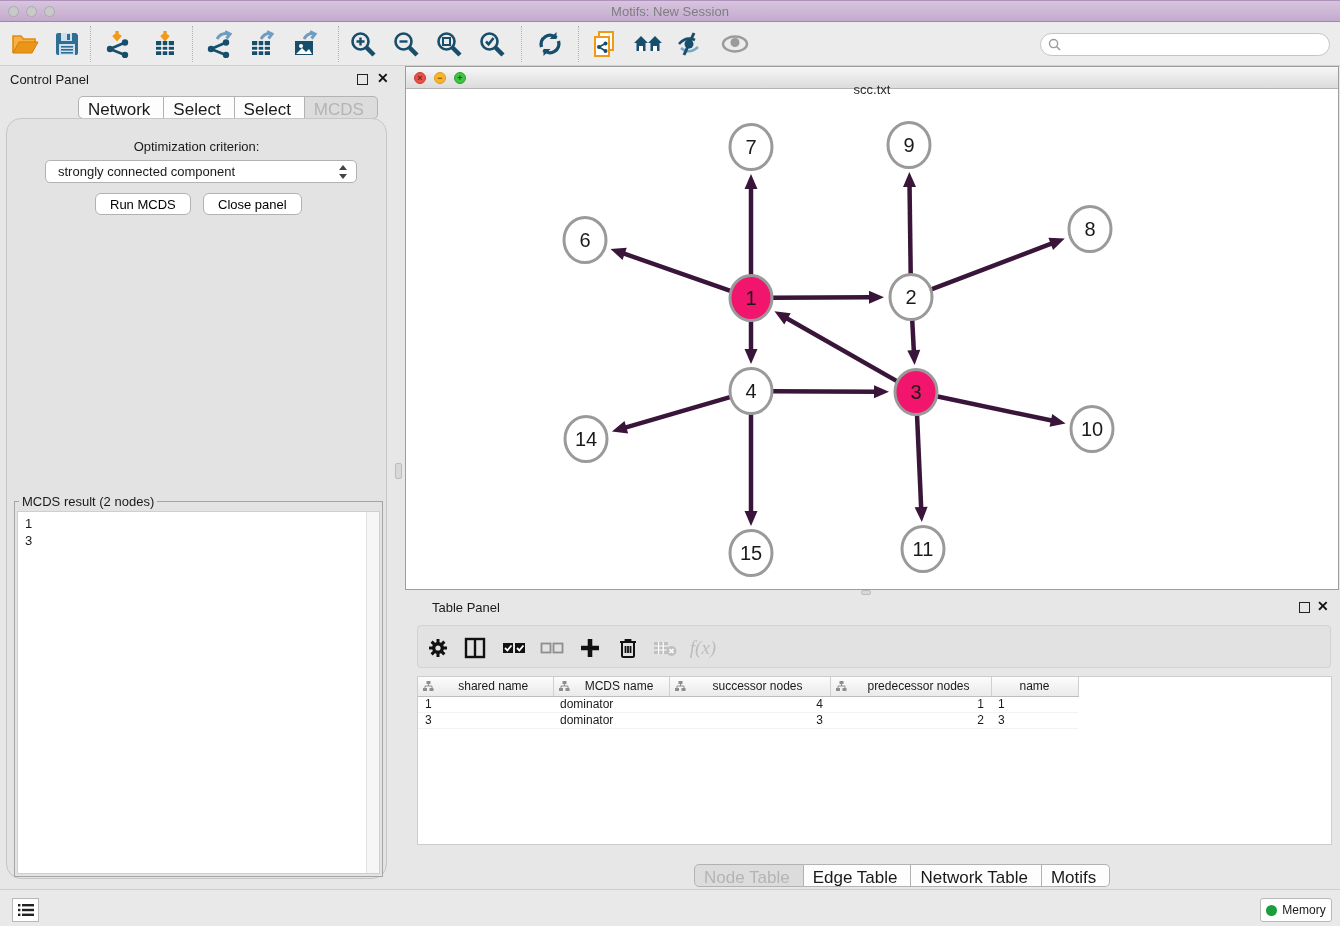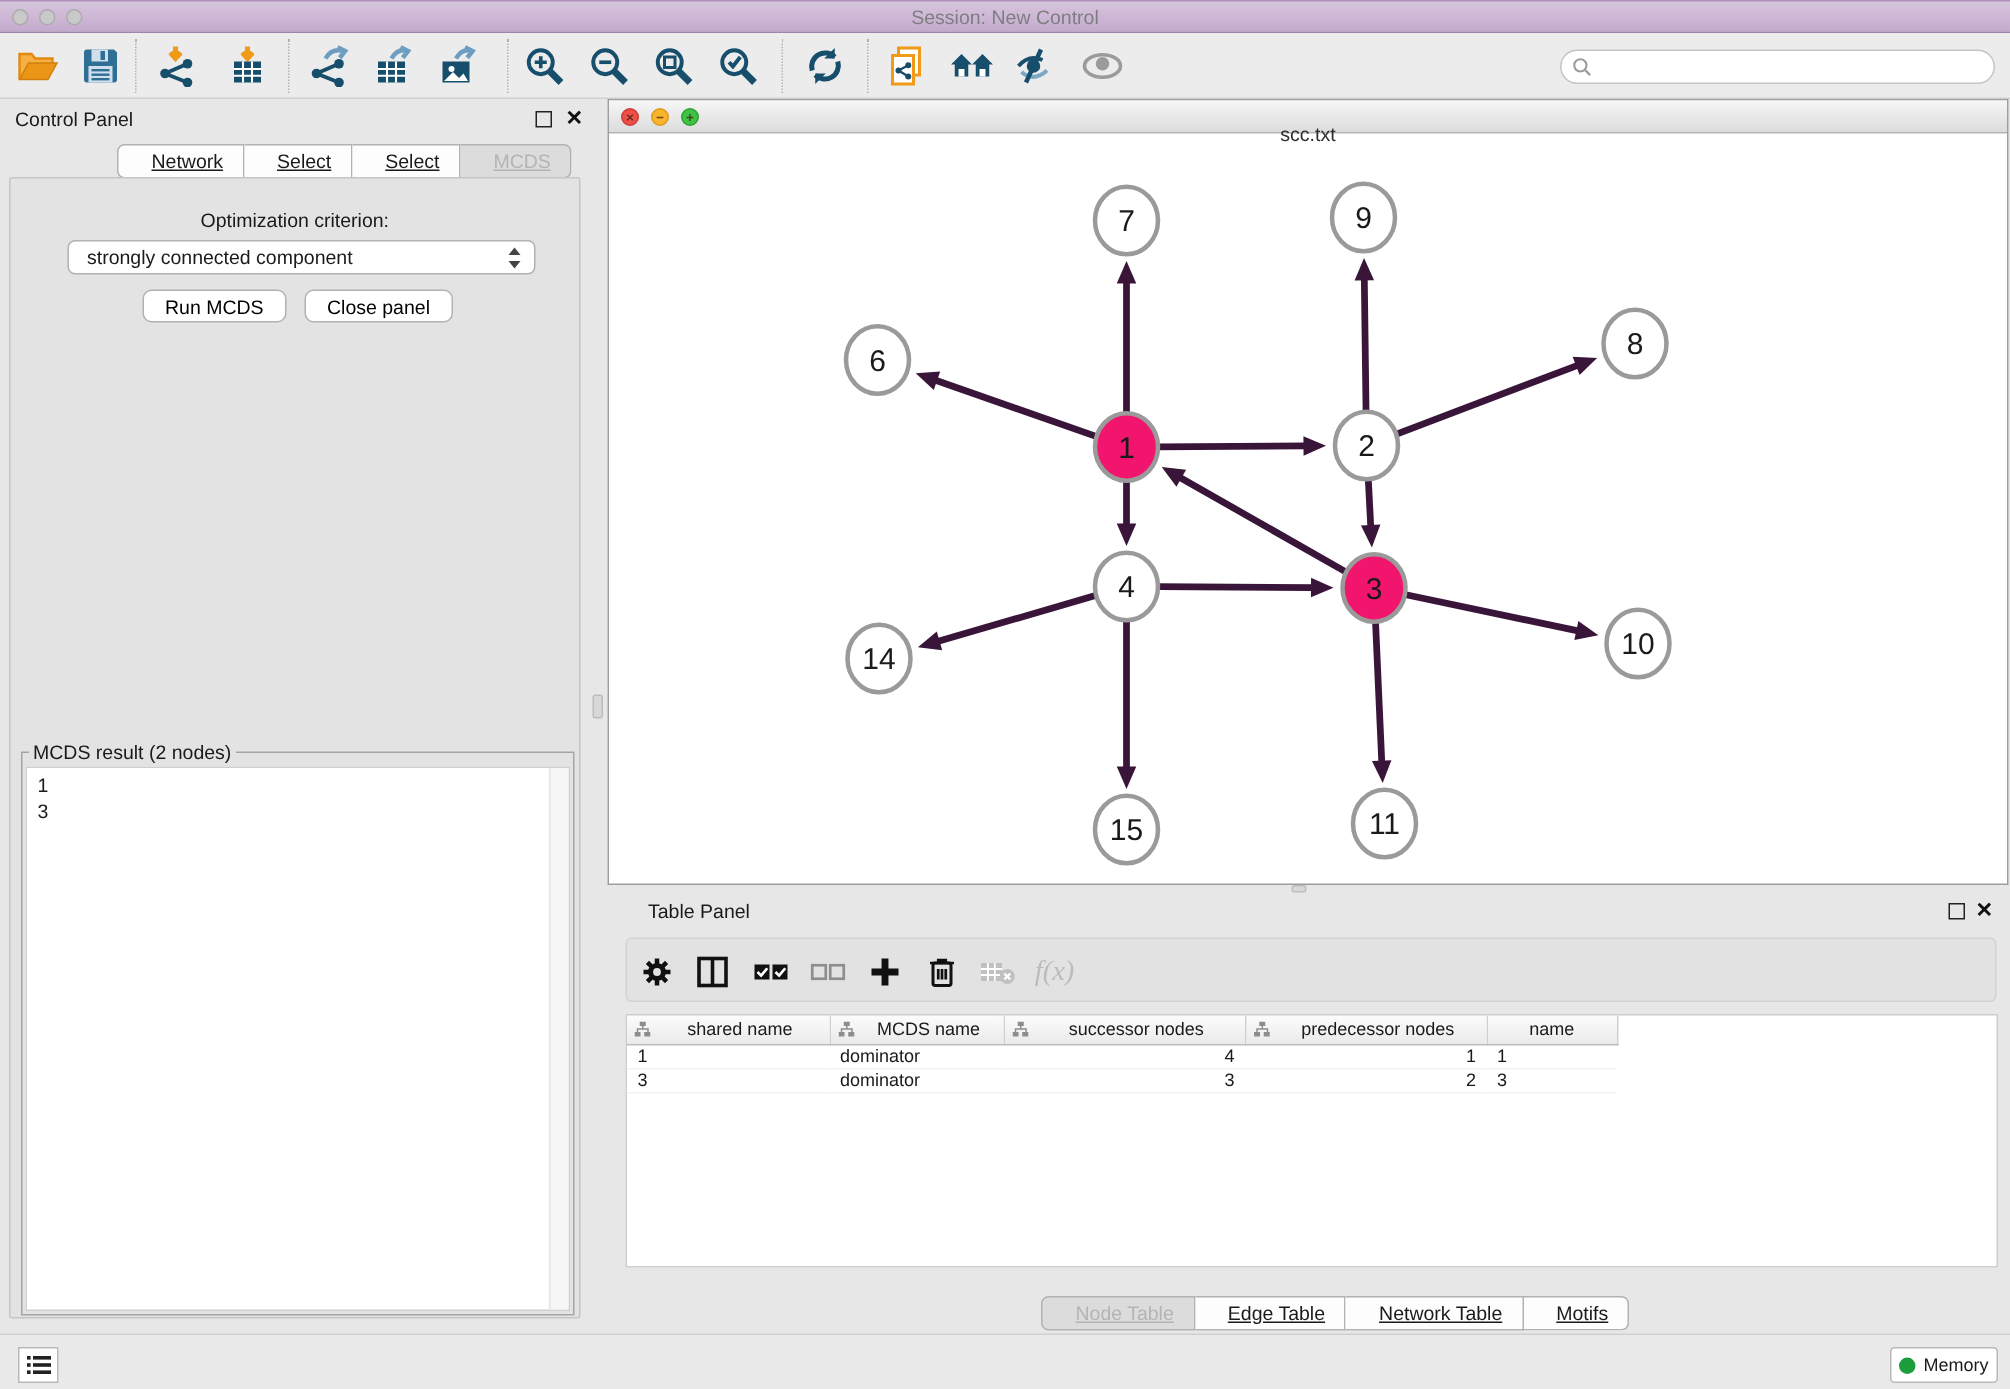--- a/index.html
+++ b/index.html
@@ -19,27 +19,27 @@
   .toolbar { left:0; top:22px; width:1340px; height:44px; background:#ececec; border-bottom:1px solid #cfcfcf; }
   .tbtn { position:absolute; top:5px; width:38px; height:34px; display:flex; align-items:center; justify-content:center; }
   .tsep { position:absolute; top:4px; width:0; height:36px; border-left:1px dotted #b3b3b3; }
   .searchbox { position:absolute; right:10px; top:11px; width:290px; height:23px; background:#fff;
     border:1px solid #c4c4c4; border-radius:12px; display:flex; align-items:center; padding-left:7px; gap:4px; }
   .searchbox input { border:none; outline:none; flex:1; font-size:12px; background:transparent; height:18px; font-family:"Liberation Sans",sans-serif;}
   .cp-title { left:10px; top:72px; font-size:13px; }
   .panel-float { width:11px; height:11px; border:1.5px solid #222; display:inline-block; }
   .panel-close { font-size:14px; font-weight:bold; color:#111; line-height:11px; }
   .cp-tabs { left:78px; top:96px; height:23px; display:flex; }
-  .seg-tab { border:1px solid #b2b2b2; border-left:none; background:#fdfdfd; padding:3px 13px 0 22px;
-    font-size:13px; height:23px;text-decoration:underline; }
+  .seg-tab { border:1px solid #b2b2b2; border-left:none; background:#fdfdfd; padding:3px 13px 0 9px;
+    font-size:17px; height:23px; }
   .seg-tab:first-child { border-left:1px solid #b2b2b2; border-radius:5px 0 0 5px; }
   .seg-tab:last-child { border-radius:0 5px 5px 0; }
   .seg-tab.selected { background:#dcdcdc; color:#b4b4b4; }
   .cp-body { left:6px; top:118px; width:381px; height:761px; background:#e3e3e3;
-    border:1px solid #c6c6c6; border-radius:2px; }
+    border:1px solid #c6c6c6; border-radius:15px; }
   .opt-label { left:0; top:20px; width:100%; text-align:center; font-size:13px; }
   .criterion { left:38px; top:41px; width:312px; height:23px; background:#fff; border:1px solid #b2b2b2;
     border-radius:5px; display:flex; align-items:center; padding:0 22px 0 12px; font-size:13px; }
   .stepper { position:absolute; right:8px; top:4px; width:10px; height:14px; }
   .stepper:before, .stepper:after { content:""; position:absolute; left:1px; border-left:4px solid transparent; border-right:4px solid transparent; }
   .stepper:before { top:0; border-bottom:5px solid #444; }
   .stepper:after { bottom:0; border-top:5px solid #444; }
   .cp-btn { position:absolute; top:74px; height:22px; background:#fff; border:1px solid #b2b2b2; border-radius:6px;
     font-size:13px; font-family:"Liberation Sans",sans-serif; padding:0 14px; }
   .result-box { left:7px; top:375px; width:369px; height:383px; border:1px solid #a5a5a5;
@@ -92,21 +92,21 @@
 </style>
 </head>
 <body>
 
 <div class="abs titlebar">
   <div class="abs traffic">
     <span class="tl"></span>
     <span class="tl"></span>
     <span class="tl"></span>
   </div>
-  <div class="abs wtitle">Session: New Control</div>
+  <div class="abs wtitle">Motifs: New Session</div>
 </div>
 
 <div class="abs toolbar">
   <div class="tbtn" style="left:6px">
     <svg width="28" height="26" viewBox="0 0 28 26">
       <path d="M2 22 V5 h8 l2.5 3 H24 v3" fill="#f6b044" stroke="#e08a12" stroke-width="1.6"></path>
       <path d="M2 22 L8 11 h19 l-6 11 Z" fill="#ec9617" stroke="#d07f0c" stroke-width="1"></path>
     </svg>
   </div>
   <div class="tbtn" style="left:48px">

